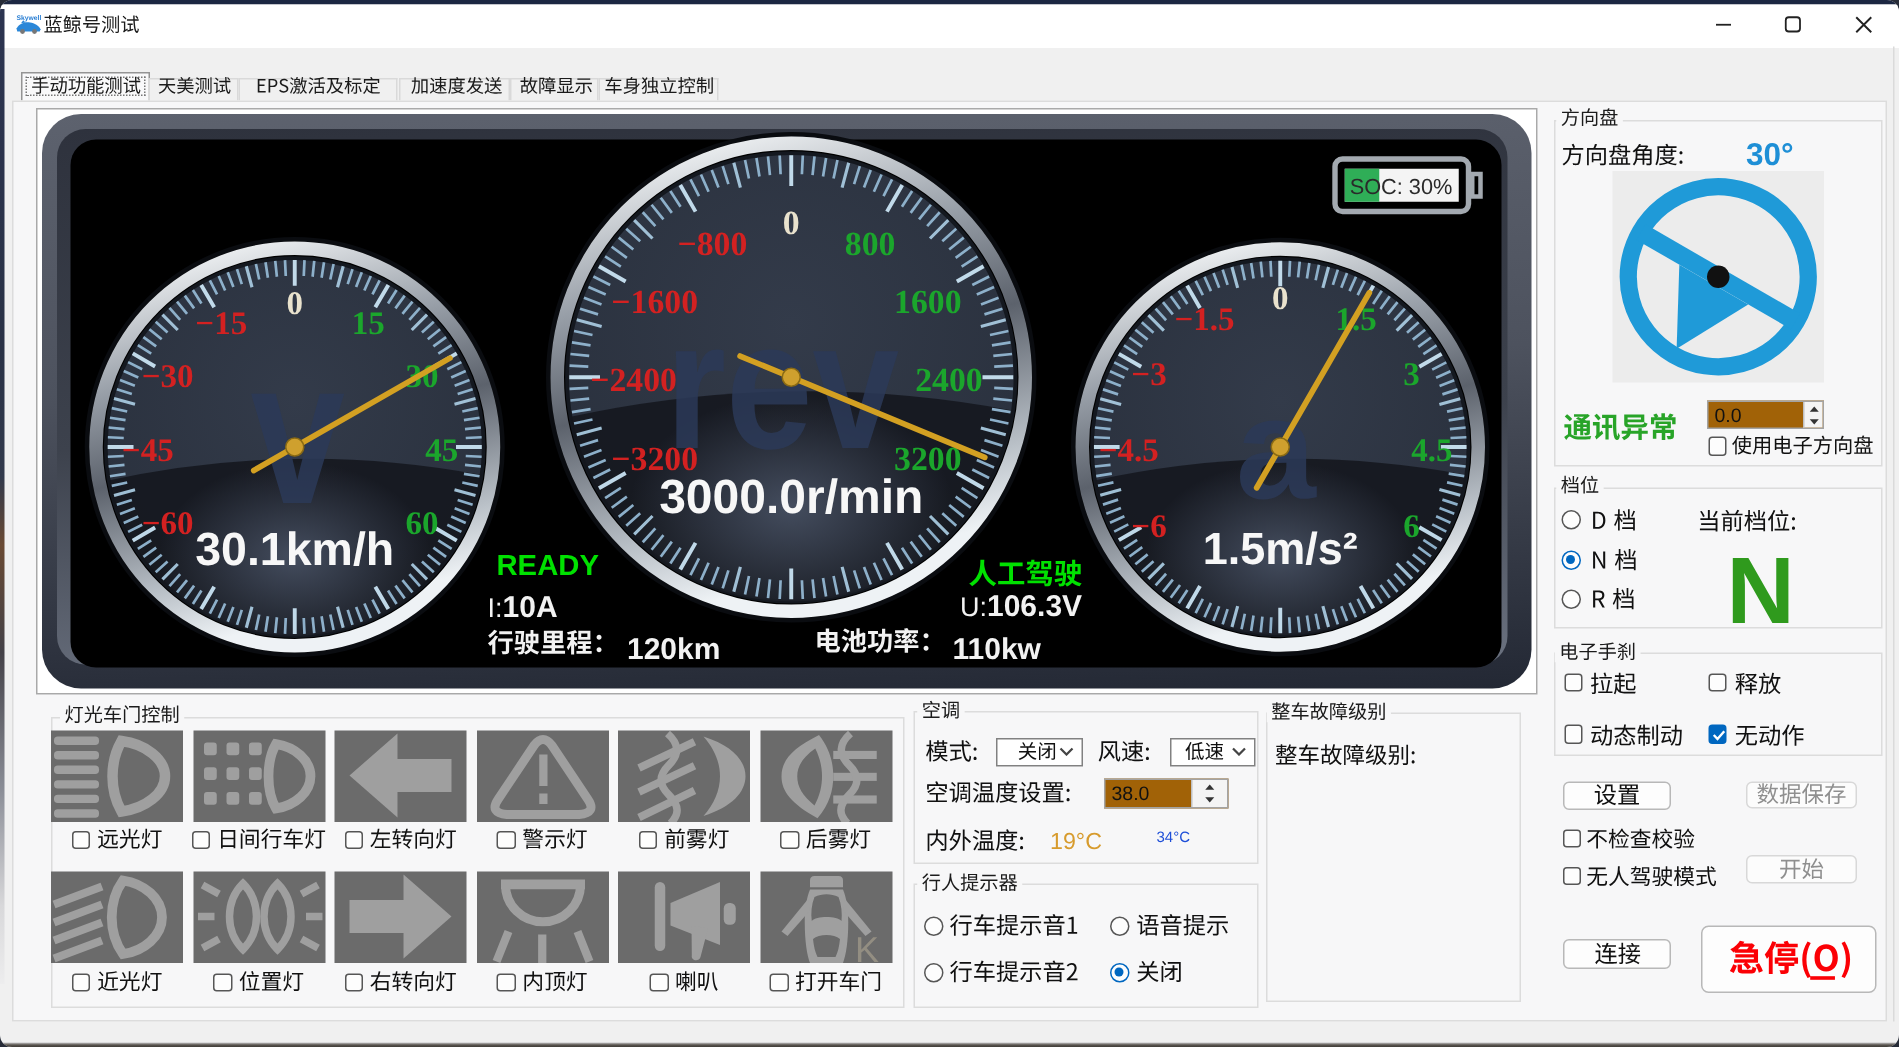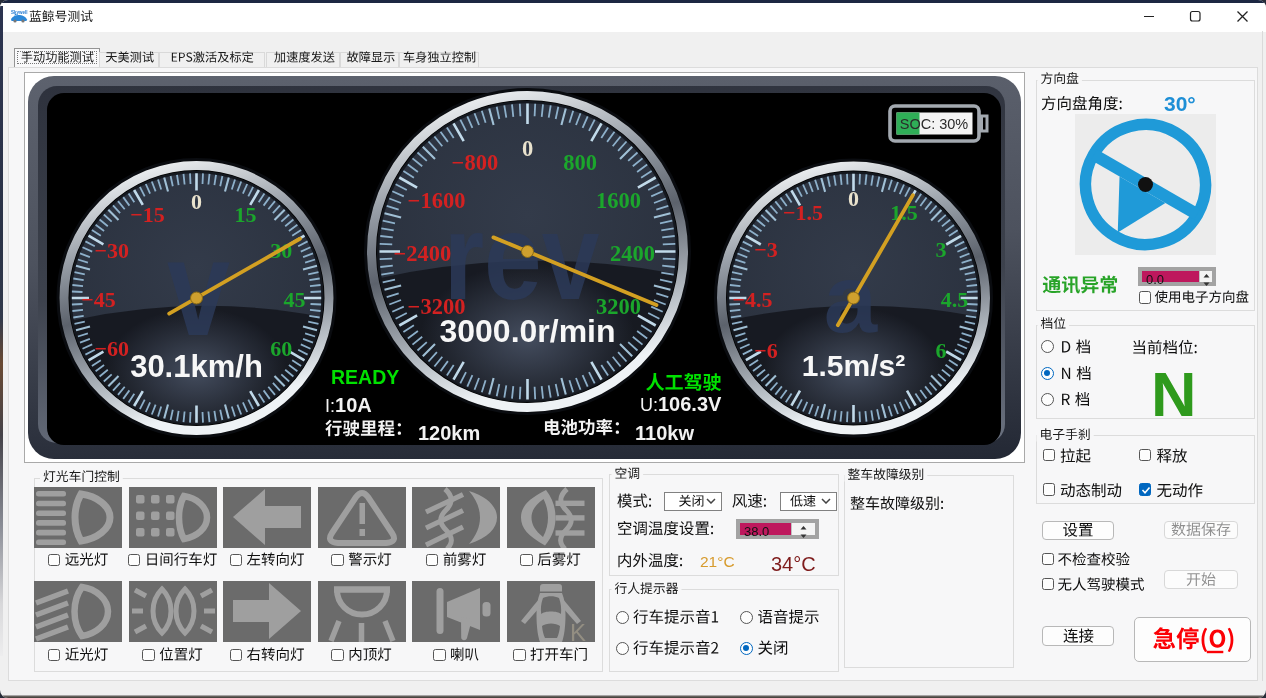--- a/index.html
+++ b/index.html
@@ -13,21 +13,21 @@
 .cb { position:absolute; width:12.5px; height:12.5px; background:#fdfdfd; border:1px solid #565656; border-radius:2.5px; }
 .cb.on { background:#0067c0; border-color:#0067c0; }
 .cb svg { display:block; margin:0 auto; }
 .rd { position:absolute; width:13px; height:13px; background:#fdfdfd; border:1px solid #565656; border-radius:50%; }
 .rd.on { border:1.5px solid #0067c0; }
 .rd .dot { position:absolute; left:50%; top:50%; width:6px; height:6px; margin:-3px 0 0 -3px; border-radius:50%; background:#0067c0; }
 .btn { position:absolute; background:#fdfdfd; border:1px solid #b8b8b8; border-radius:4px; }
 .btn.dis { border-color:#d8d8d8; background:#fcfcfc; }
 .combo { position:absolute; background:#fff; border:1px solid #818181; }
 .combo .chv { position:absolute; right:5px; top:50%; margin-top:-3px; }
-.spin { position:absolute; background:#be185d; border:4px solid #a3a3a3; }
+.spin { position:absolute; background:#a16207; border:1px solid #a3a3a3; }
 .spin .sv { position:absolute; left:4px; top:1.5px; font-size:13px; color:#111; }
 .spin .sb { position:absolute; right:0; top:0; bottom:0; width:13px; border-left:1px solid #c0c0c0; background:#f4f4f4; }
 .spin .sb svg { display:block; margin:0 auto; }
 .spin .sbl { position:absolute; top:0; bottom:0; width:0; }
 .icon { position:absolute; width:88px; height:61px; background:#6b6b6b; }
 #dashwrap { position:absolute; left:23.5px; top:71.5px; width:1001px; height:391.5px; background:#fff; border:1px solid #a9a9a9; }
 #frame1 { position:absolute; left:3px; top:3px; width:993px; height:383.5px; border-radius:26px; background:linear-gradient(178deg,#5d626e 0%,#4d525e 45%,#232834 100%); }
 #frame2 { position:absolute; left:13px; top:13px; width:967px; height:357.5px; border-radius:19px; background:linear-gradient(178deg,#2e323d 0%,#3d424d 55%,#6b7280 100%); }
 #panel { position:absolute; left:22.5px; top:20px; width:954px; height:352px; border-radius:17px; background:#000; }
 .lt { position:absolute; font-size:14.5px; color:#111; }
@@ -333,22 +333,22 @@
     <div class="spin" style="left:736px;top:518.5px;width:83px;height:20px">
       <span class="sv">38.0</span>
       <div class="sb" style="width:24px">
         <svg width="9" height="18" viewBox="0 0 9 18">
           <path d="M1.5,6.5 L4.5,3 L7.5,6.5 Z" fill="#333"></path>
           <path d="M1.5,11.5 L4.5,15 L7.5,11.5 Z" fill="#333"></path>
         </svg>
       </div>
       <div class="sbl" style="right:{bw}px"></div>
     </div>
-    <div class="lt" style="left:700px;top:553px;font-size:15.5px;color:#d79b2d">21°C</div>
-    <div class="lt" style="left:771px;top:553px;font-size:20px;color:#7f1d1d">34°C</div>
+    <div class="lt" style="left:700px;top:553px;font-size:15.5px;color:#d79b2d">19°C</div>
+    <div class="lt" style="left:771px;top:553px;font-size:10px;color:#1d4ed8">34°C</div>
     <div class="rd" style="left:615.5px;top:610.5px"></div>
     <div class="rd" style="left:739.5px;top:610.5px"></div>
     <div class="rd" style="left:615.5px;top:641.5px"></div>
     <div class="rd on" style="left:739.5px;top:641.5px">
       <div class="dot"></div>
     </div>
     <div class="lt" style="left:1164px;top:92px;font-size:21px;font-weight:bold;color:#1e8fd6">30°</div>
     <div style="position:absolute;left:1075px;top:114px;width:141px;height:141px;background:#ececec"><svg width="141" height="141" viewBox="0 0 141 141">
 <g transform="rotate(30 70.5 70.5)">
 <circle cx="70.5" cy="70.5" r="60" fill="none" stroke="#1f9ad8" stroke-width="11.5"></circle>

